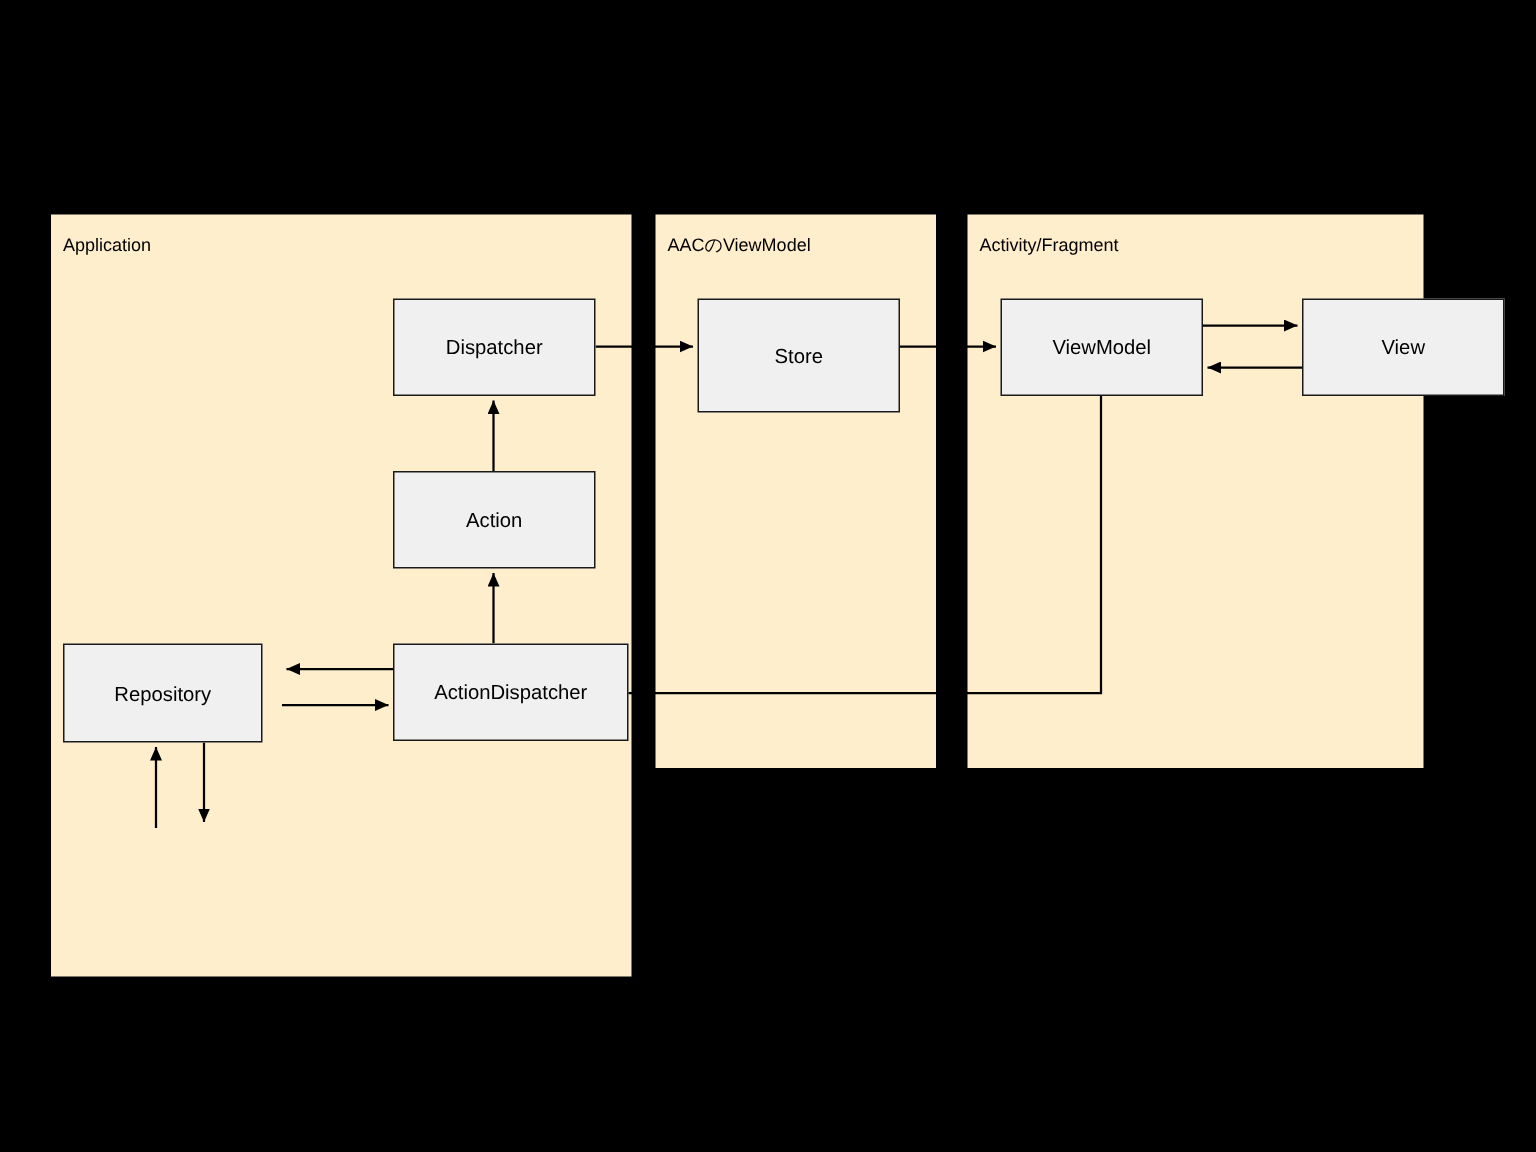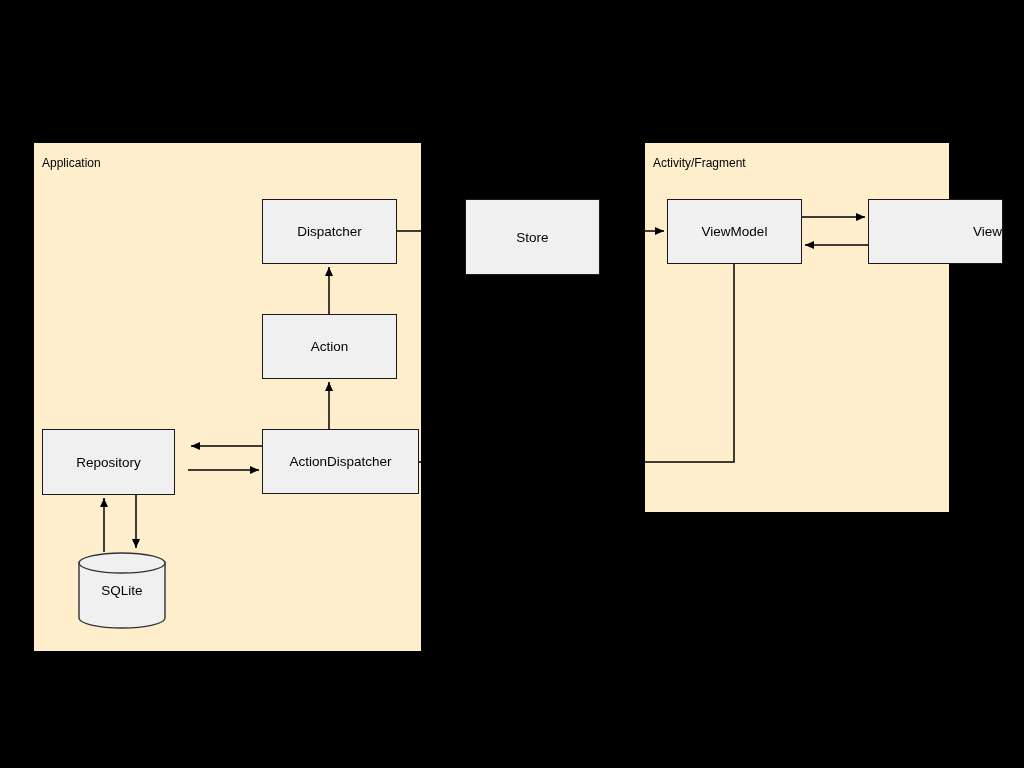--- a/index.html
+++ b/index.html
@@ -70,20 +70,23 @@
 </style>
 </head>
 <body>
 
 <div id="canvas">
 
   <div class="container-group" style="left:34px; top:143px; width:387px; height:508px;">
     <div class="container-label">Application</div>
   </div>
 
+  <div class="container-group" style="left:437px; top:143px; width:187px; height:369px;">
+    <div class="container-label">AACのViewModel</div>
+  </div>
 
   <div class="container-group" style="left:645px; top:143px; width:304px; height:369px;">
     <div class="container-label">Activity/Fragment</div>
   </div>
 
   <svg id="edges" viewBox="0 0 1024 768" xmlns="http://www.w3.org/2000/svg">
     <defs>
       <marker id="arrowhead" markerWidth="10" markerHeight="8" refX="9" refY="4" orient="auto" markerUnits="userSpaceOnUse">
         <path d="M0,0 L9,4 L0,8 z" fill="#000000"></path>
       </marker>
@@ -143,33 +146,26 @@
   </div>
 
   <div class="node-box" style="left:262px; top:429px; width:157px; height:65px;">
     <span>ActionDispatcher</span>
   </div>
 
   <div class="node-box" style="left:42px; top:429px; width:133px; height:66px;">
     <span>Repository</span>
   </div>
 
-  <div class="cylinder" style="left:78px; top:552px; width:88px; height:77px;">
-    <svg width="88" height="77" viewBox="0 0 88 77" xmlns="http://www.w3.org/2000/svg">
-      <path d="M1,11 L1,66 A43,10 0 0 0 87,66 L87,11 Z" fill="#f0f0f0" stroke="#333333" stroke-width="1.4"></path>
-      <ellipse cx="44" cy="11" rx="43" ry="10" fill="#f0f0f0" stroke="#333333" stroke-width="1.4"></ellipse>
-    </svg>
-    <div class="cyl-label" style="top:31px;">SQLite</div>
-  </div>
 
   <div class="node-box" style="left:465px; top:199px; width:135px; height:76px;">
     <span>Store</span>
   </div>
 
   <div class="node-box" style="left:667px; top:199px; width:135px; height:65px;">
     <span>ViewModel</span>
   </div>
 
-  <div class="node-box" style="left:868px; top:199px; width:135px; height:65px;justify-content:flex-end;">
+  <div class="node-box" style="left:868px; top:199px; width:135px; height:65px;">
     <span>View</span>
   </div>
 
 </div>
 
 </body></html>

